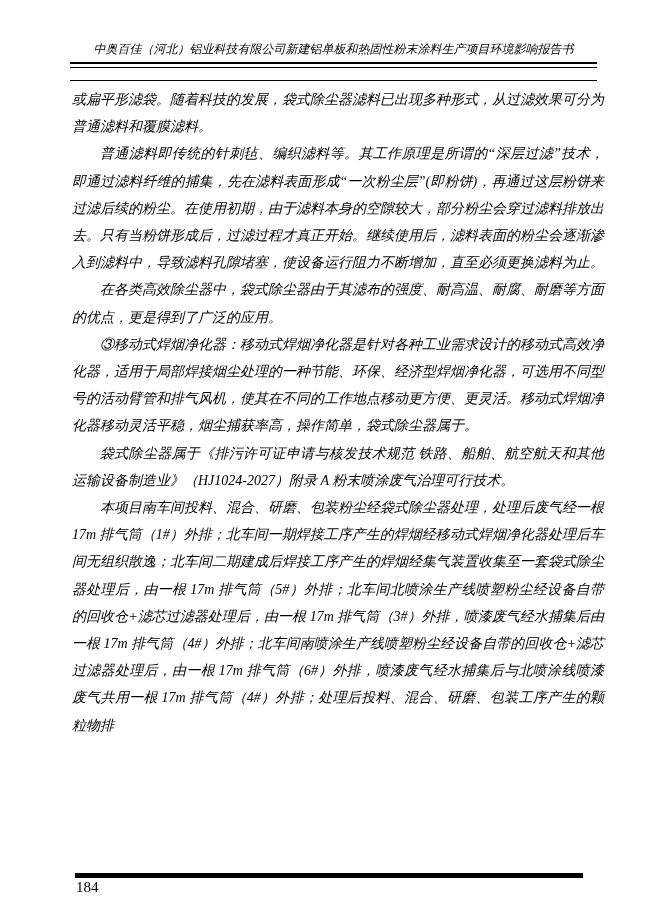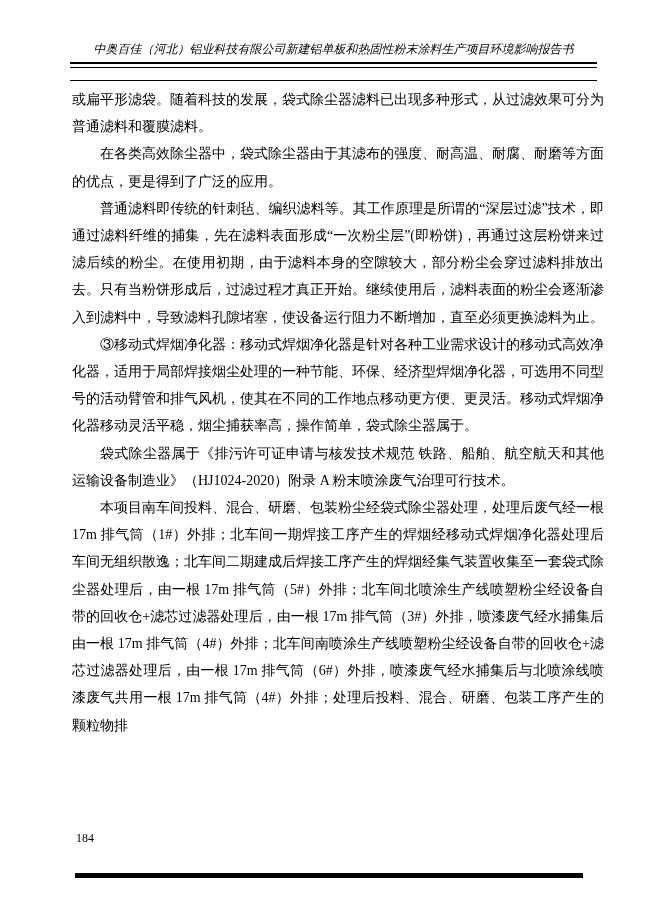--- a/index.html
+++ b/index.html
@@ -52,62 +52,63 @@
   .body-text {
     position: absolute;
     top: 86px;
     left: 72px;
     width: 532px;
     font-size: 14px;
     line-height: 27.2px;
     text-align: justify;
     text-justify: inter-ideograph;
     color: #000000;
+    font-style: italic;
   }
   .para {
     margin: 0;
     padding: 0;
     text-indent: 2em;
   }
   .para.no-indent {
     text-indent: 0;
   }
   .footer-rule {
     position: absolute;
     top: 873px;
     left: 75px;
     width: 508px;
     height: 5px;
     background: #000000;
   }
   .page-number {
     position: absolute;
-    top: 831px;
+    top: 879px;
     left: 76px;
-    font-size: 12px;
+    font-size: 15px;
     color: #000000;
   }
 </style>
 </head>
 <body>
 
 <div class="page">
 
   <div class="header-title">中奥百佳（河北）铝业科技有限公司新建铝单板和热固性粉末涂料生产项目环境影响报告书</div>
 
   <div class="rule-double"></div>
 
   <div class="rule-thin"></div>
 
   <main class="body-text" id="body-text">
       <p class="para no-indent">或扁平形滤袋。随着科技的发展，袋式除尘器滤料已出现多种形式，从过滤效果可分为普通滤料和覆膜滤料。</p>
+      <p class="para">普通滤料即传统的针刺毡、编织滤料等。其工作原理是所谓的“深层过滤”技术，即通过滤料纤维的捕集，先在滤料表面形成“一次粉尘层”(即粉饼)，再通过这层粉饼来过滤后续的粉尘。在使用初期，由于滤料本身的空隙较大，部分粉尘会穿过滤料排放出去。只有当粉饼形成后，过滤过程才真正开始。继续使用后，滤料表面的粉尘会逐渐渗入到滤料中，导致滤料孔隙堵塞，使设备运行阻力不断增加，直至必须更换滤料为止。</p>
       <p class="para">在各类高效除尘器中，袋式除尘器由于其滤布的强度、耐高温、耐腐、耐磨等方面的优点，更是得到了广泛的应用。</p>
-      <p class="para">普通滤料即传统的针刺毡、编织滤料等。其工作原理是所谓的“深层过滤”技术，即通过滤料纤维的捕集，先在滤料表面形成“一次粉尘层”(即粉饼)，再通过这层粉饼来过滤后续的粉尘。在使用初期，由于滤料本身的空隙较大，部分粉尘会穿过滤料排放出去。只有当粉饼形成后，过滤过程才真正开始。继续使用后，滤料表面的粉尘会逐渐渗入到滤料中，导致滤料孔隙堵塞，使设备运行阻力不断增加，直至必须更换滤料为止。</p>
       <p class="para">③移动式焊烟净化器：移动式焊烟净化器是针对各种工业需求设计的移动式高效净化器，适用于局部焊接烟尘处理的一种节能、环保、经济型焊烟净化器，可选用不同型号的活动臂管和排气风机，使其在不同的工作地点移动更方便、更灵活。移动式焊烟净化器移动灵活平稳，烟尘捕获率高，操作简单，袋式除尘器属于。</p>
-      <p class="para">袋式除尘器属于《排污许可证申请与核发技术规范 铁路、船舶、航空航天和其他运输设备制造业》（HJ1024-2020）附录 A 粉末喷涂废气治理可行技术。</p>
+      <p class="para">袋式除尘器属于《排污许可证申请与核发技术规范 铁路、船舶、航空航天和其他运输设备制造业》（HJ1024-2027）附录 A 粉末喷涂废气治理可行技术。</p>
       <p class="para">本项目南车间投料、混合、研磨、包装粉尘经袋式除尘器处理，处理后废气经一根 17m 排气筒（1#）外排；北车间一期焊接工序产生的焊烟经移动式焊烟净化器处理后车间无组织散逸；北车间二期建成后焊接工序产生的焊烟经集气装置收集至一套袋式除尘器处理后，由一根 17m 排气筒（5#）外排；北车间北喷涂生产线喷塑粉尘经设备自带的回收仓+滤芯过滤器处理后，由一根 17m 排气筒（3#）外排，喷漆废气经水捕集后由一根 17m 排气筒（4#）外排；北车间南喷涂生产线喷塑粉尘经设备自带的回收仓+滤芯过滤器处理后，由一根 17m 排气筒（6#）外排，喷漆废气经水捕集后与北喷涂线喷漆废气共用一根 17m 排气筒（4#）外排；处理后投料、混合、研磨、包装工序产生的颗粒物排</p>
     </main>
 
   <div class="footer-rule"></div>
 
   <div class="page-number">184</div>
 
 </div>
 
 </body></html>

